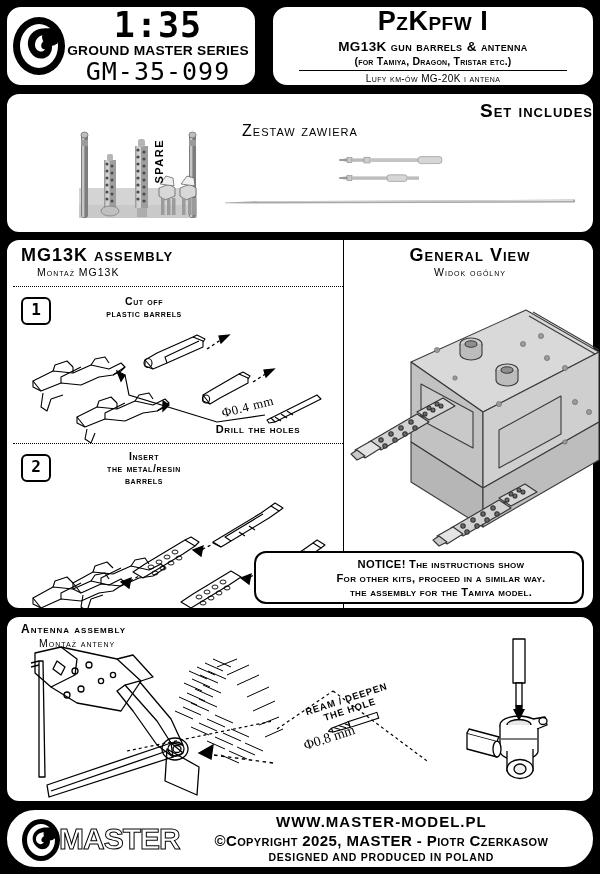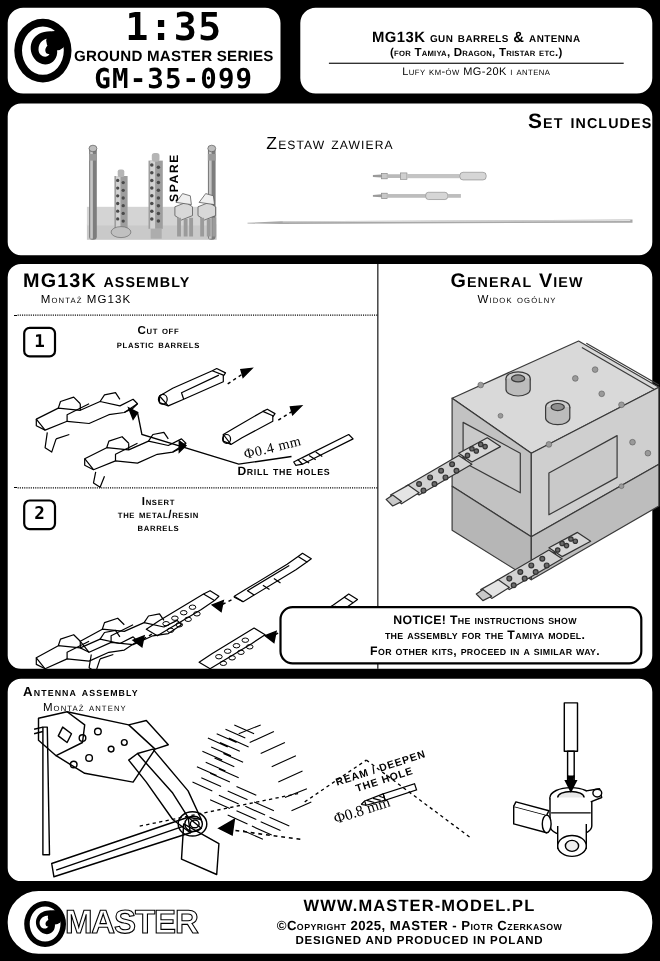--- a/index.html
+++ b/index.html
@@ -46,21 +46,21 @@
     font-size:35px;font-weight:bold;letter-spacing:1px;
     font-family:"DejaVu Sans Mono", monospace;
   }
   .gms{
     font-size:13.5px;font-weight:bold;letter-spacing:0.2px;
     font-family:"Liberation Sans Narrow","Liberation Sans",sans-serif;
     transform:scaleX(1.02);
     margin:1px 0 1px;
   }
   .gmcode{
-    font-size:25px;font-weight:bold;letter-spacing:1px;
+    font-size:25px;font-weight:normal;letter-spacing:1px;
     font-family:"DejaVu Sans Mono", monospace;
   }
   .hdr-right{
     flex:1;height:82px;border-radius:16px;
     display:flex;flex-direction:column;align-items:center;
     justify-content:center;text-align:center;padding:3px 8px;box-sizing:border-box;
   }
   .kit-title{
     font-size:27px;font-weight:bold;letter-spacing:0.5px;line-height:1;
     font-variant:small-caps;
@@ -151,21 +151,21 @@
   }
   .foot-logo{width:40px;height:42px;flex:0 0 40px;margin-left:14px;position:relative;}
   .master-word{
     font-size:30px;font-weight:bold;letter-spacing:-1px;
     font-family:Liberation Sans, sans-serif;
     -webkit-text-stroke:1px #000;color:#fff;
     margin-left:-2px;
   }
   .foot-txt{flex:1;text-align:center;line-height:1.25;padding-right:10px;}
   .foot-url{font-size:15px;font-weight:bold;letter-spacing:1px;}
-  .foot-cp{font-size:12px;font-weight:bold;font-variant:small-caps;letter-spacing:0.4px;}
+  .foot-cp{font-size:15px;font-weight:bold;font-variant:small-caps;letter-spacing:0.4px;}
   .foot-des{font-size:10.5px;font-weight:bold;letter-spacing:0.7px;}
 
   svg{display:block;overflow:visible;}
   .art{position:absolute;}
 </style>
 </head>
 <body>
 
 <div class="page">
 
@@ -182,20 +182,21 @@
         </svg>
       </div>
       <div class="hdr-left-txt">
         <div class="scale">1:35</div>
         <div class="gms">GROUND MASTER SERIES</div>
         <div class="gmcode">GM-35-099</div>
       </div>
     </div>
 
     <div class="panel hdr-right">
+      <div class="kit-title">PzKpfw I</div>
       <div class="kit-sub1">MG13K gun barrels &amp; antenna</div>
       <div class="kit-sub2">(for Tamiya, Dragon, Tristar etc.)</div>
       <div class="kit-rule"></div>
       <div class="kit-pl">Lufy km-ów MG-20K i antena</div>
     </div>
   </div>
 
   <div class="panel setpanel">
     <div class="set-head">
       <div class="sec-title">Set includes</div>
@@ -576,22 +577,22 @@
           </g>
           <path d="M86 244 L102 235 L112 242 L96 252 Z" fill="#e4e4e4"></path>
           <path d="M82 248 L88 244 L96 250 L88 254 Z" fill="#c9c9c9"></path>
         </g>
       </svg>
     </div>
   </div>
 
   <div class="notice">
     <div>NOTICE! The instructions show</div>
+    <div>For other kits, proceed in a similar way.</div>
     <div>the assembly for the Tamiya model.</div>
-    <div>For other kits, proceed in a similar way.</div>
   </div>
 
   <div class="panel antpanel">
     <div class="ant-head">
       <div class="sec-title">Antenna assembly</div>
       <div class="sec-sub">Montaż anteny</div>
     </div>
 
     <div class="art" style="left:14px;top:28px;">
       <svg width="270" height="155" viewBox="0 0 270 155">

